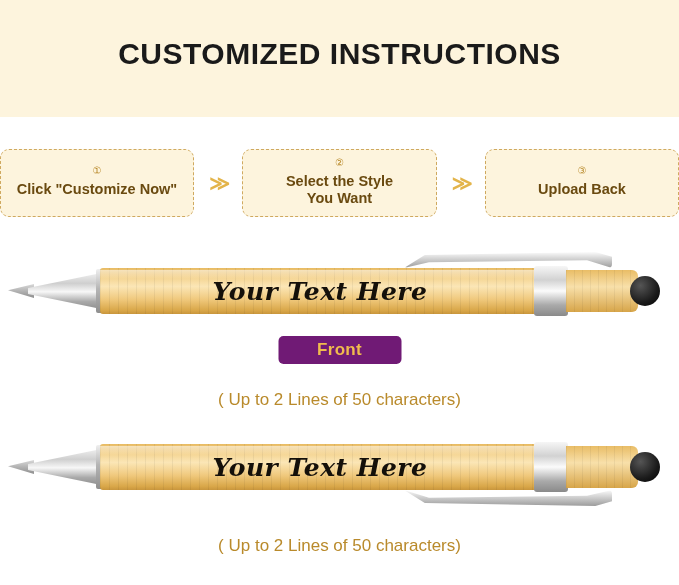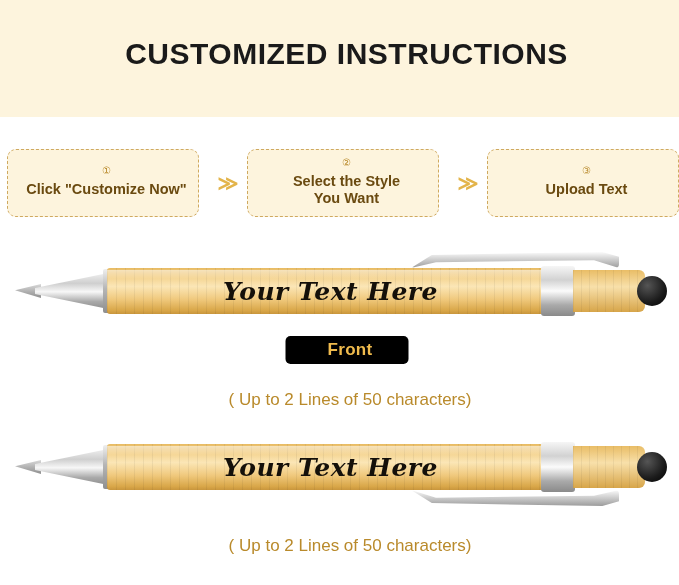--- a/index.html
+++ b/index.html
@@ -1,15 +1,15 @@
 <!DOCTYPE html>
 <html><head>
 <meta charset="utf-8">
 <style>
-  * { box-sizing: border-box; padding-left: 7px; }
+  * { box-sizing: border-box; }
   html, body {
     margin: 0; padding: 0;
     width: 679px; height: 585px;
     background: #ffffff;
     font-family: "Liberation Sans", sans-serif;
     overflow: hidden;
   }
   .page {
     position: relative;
     width: 679px; height: 585px;
@@ -204,21 +204,21 @@
     width: 208px; height: 16px;
     clip-path: polygon(0% 0%, 12% 48%, 88% 36%, 100% 0%, 100% 70%, 92% 100%, 10% 82%);
   }
 
   
   .side-badge {
     position: absolute;
     left: 50%;
     transform: translateX(-50%);
     width: 123px; height: 28px;
-    background: #000000;
+    background: #701a75;
     border-radius: 5px;
     display: flex;
     align-items: center;
     justify-content: center;
     color: #f0bb4d;
     font-size: 17px;
     font-weight: bold;
     letter-spacing: 0.3px;
   }
   .note {
@@ -254,21 +254,21 @@
     <div class="step-box">
       <div class="step-num">②</div>
       <div class="step-label">Select the Style
 You Want</div>
     </div>
 
     <div class="arrow">≫</div>
 
     <div class="step-box">
       <div class="step-num">③</div>
-      <div class="step-label">Upload Text</div>
+      <div class="step-label">Upload Back</div>
     </div>
 
   </div>
 
   <div class="pen-block first">
     <div class="pen-wrap">
       <div class="tip"></div>
       <div class="cone"></div>
       <div class="ring"></div>
       <div class="barrel">

